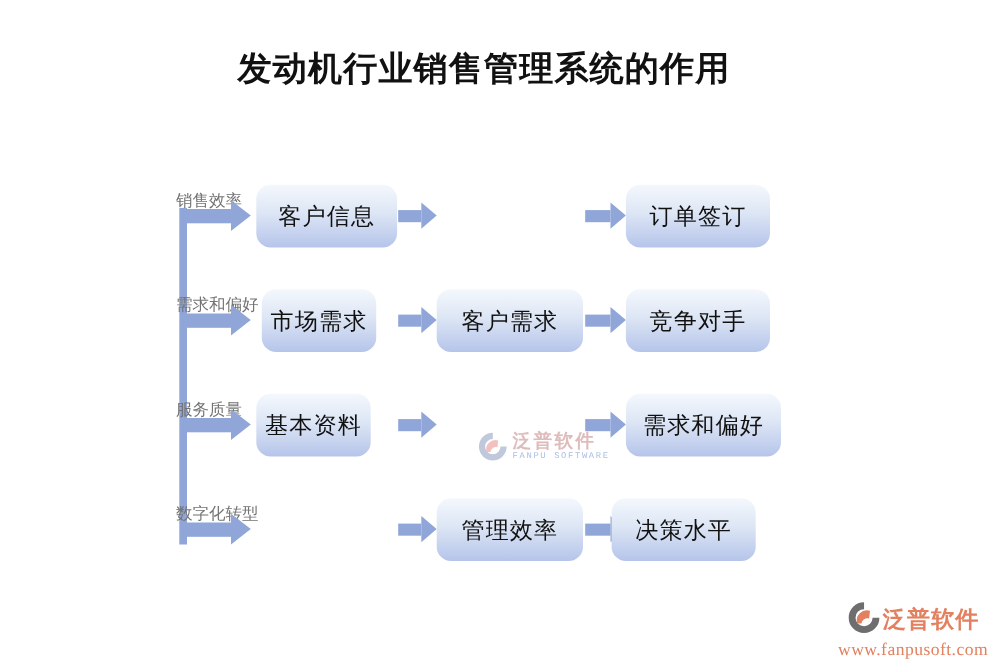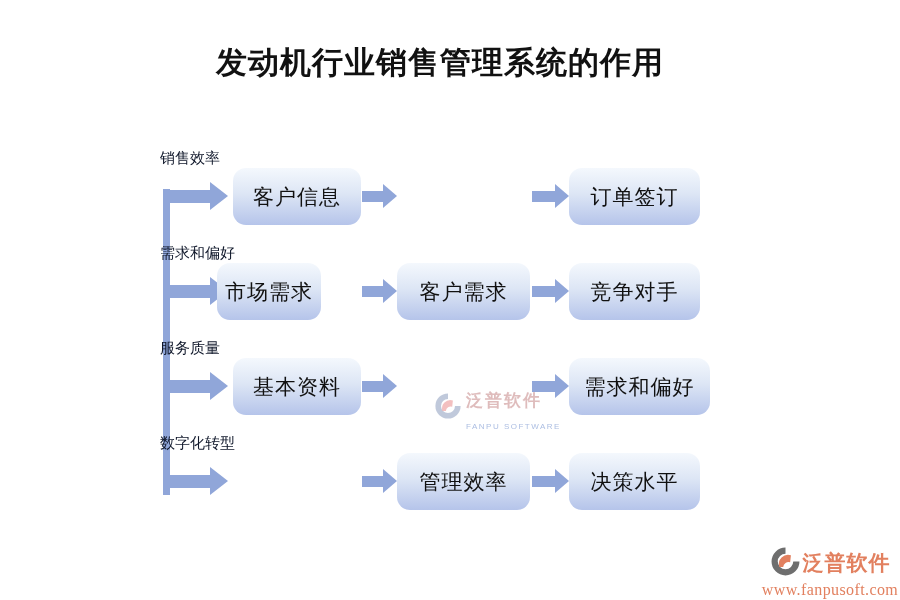--- a/index.html
+++ b/index.html
@@ -19,21 +19,21 @@
   .title{
     position:absolute;top:42px;left:0;width:880px;margin:0;
     text-align:center;font-size:31px;font-weight:bold;color:var(--ink);
     letter-spacing:1px;
   }
   .spine{
     position:absolute;left:163px;top:189px;width:7px;height:306px;
     background:var(--arrow);
   }
   .row-label{
-    position:absolute;left:160px;font-size:15px;color:#0f172a;white-space:nowrap;
+    position:absolute;left:160px;font-size:15px;color:#737373;white-space:nowrap;margin-top:24px;
   }
   .box{
     position:absolute;height:57px;border-radius:13px;
     background:linear-gradient(180deg,var(--box-top) 0%,var(--box-mid) 45%,var(--box-bot) 100%);
     display:flex;align-items:center;justify-content:center;
     font-size:21px;color:var(--ink);letter-spacing:1px;white-space:nowrap;
   }
   .arrow{position:absolute;display:flex;align-items:center;}
   .arrow .shaft{flex:1;background:var(--arrow);}
   .arrow .head{width:0;height:0;border-style:solid;border-color:transparent;border-left-color:var(--arrow);}
@@ -42,22 +42,22 @@
   .arrow.branch .head{border-width:14px 0 14px 18px;}
   .arrow.flow{height:24px;}
   .arrow.flow .shaft{height:11px;}
   .arrow.flow .head{border-width:12px 0 12px 14px;}
   .watermark{
     position:absolute;left:434px;top:392px;display:flex;align-items:flex-start;
     gap:4px;opacity:0.85;pointer-events:none;
   }
   .watermark .wm-text{display:flex;flex-direction:column;line-height:1;}
   .wm-brand{font-size:17px;font-weight:bold;color:rgba(207,158,158,0.8);letter-spacing:2px;}
-  .wm-en{font-size:8px;color:rgba(140,165,215,0.85);letter-spacing:1.5px;margin-top:14px;
-         font-family:Liberation Sans, sans-serif;text-align:right;}
+  .wm-en{font-size:8px;color:rgba(140,165,215,0.85);letter-spacing:1.5px;margin-top:2px;
+         font-family:Liberation Mono, monospace;text-align:right;}
   .footer-logo{
     position:absolute;left:768px;top:546px;width:124px;
     display:flex;flex-direction:column;align-items:center;line-height:1;
   }
   .footer-top{display:flex;align-items:center;gap:2px;}
   .footer-brand{font-size:21px;font-weight:bold;color:var(--brand);letter-spacing:1px;}
   .footer-url{font-size:16px;color:var(--brand);margin-top:2px;letter-spacing:0.4px;
               font-family:"Liberation Serif","DejaVu Serif",serif;}
 </style>
 </head>
@@ -83,38 +83,38 @@
     <i class="shaft"></i>
       <i class="head"></i>
   </div>
   <div class="box" style="left:569px;top:168px;width:131px">订单签订</div>
 
   <div class="row-label" style="top:244px">需求和偏好</div>
   <div class="arrow branch" style="left:170px;top:277px;width:58px">
     <i class="shaft"></i>
       <i class="head"></i>
   </div>
-  <div class="box" style="left:217px;top:263px;width:104px">市场需求</div>
+  <div class="box" style="left:238px;top:263px;width:104px">市场需求</div>
   <div class="arrow flow" style="left:362px;top:279px;width:35px">
     <i class="shaft"></i>
       <i class="head"></i>
   </div>
   <div class="box" style="left:397px;top:263px;width:133px">客户需求</div>
   <div class="arrow flow" style="left:532px;top:279px;width:37px">
     <i class="shaft"></i>
       <i class="head"></i>
   </div>
   <div class="box" style="left:569px;top:263px;width:131px">竞争对手</div>
 
   <div class="row-label" style="top:339px">服务质量</div>
   <div class="arrow branch" style="left:170px;top:372px;width:58px">
     <i class="shaft"></i>
       <i class="head"></i>
   </div>
-  <div class="box" style="left:233px;top:358px;width:128px">基本资料</div>
+  <div class="box" style="left:233px;top:358px;width:104px">基本资料</div>
   <div class="arrow flow" style="left:362px;top:374px;width:35px">
     <i class="shaft"></i>
       <i class="head"></i>
   </div>
   <div class="arrow flow" style="left:532px;top:374px;width:37px">
     <i class="shaft"></i>
       <i class="head"></i>
   </div>
   <div class="box" style="left:569px;top:358px;width:141px">需求和偏好</div>
 
@@ -125,21 +125,21 @@
   </div>
   <div class="arrow flow" style="left:362px;top:469px;width:35px">
     <i class="shaft"></i>
       <i class="head"></i>
   </div>
   <div class="box" style="left:397px;top:453px;width:133px">管理效率</div>
   <div class="arrow flow" style="left:532px;top:469px;width:37px">
     <i class="shaft"></i>
       <i class="head"></i>
   </div>
-  <div class="box" style="left:569px;top:453px;width:131px">决策水平</div>
+  <div class="box" style="left:556px;top:453px;width:131px">决策水平</div>
 
   <div class="watermark">
     <span>
       <svg width="28" height="28" viewBox="0 0 40 40">
         <path d="M20 2 A18 18 0 1 0 38 20 L30 20 A10 10 0 1 1 20 10 Z" fill="rgba(150,165,195,0.7)"></path>
         <path d="M12 27 A12 12 0 0 1 27 12 L26 21 A7 7 0 0 0 17 27 Z" fill="rgba(235,150,150,0.7)"></path>
       </svg>
     </span>
     <span class="wm-text">
       <span class="wm-brand">泛普软件</span>

